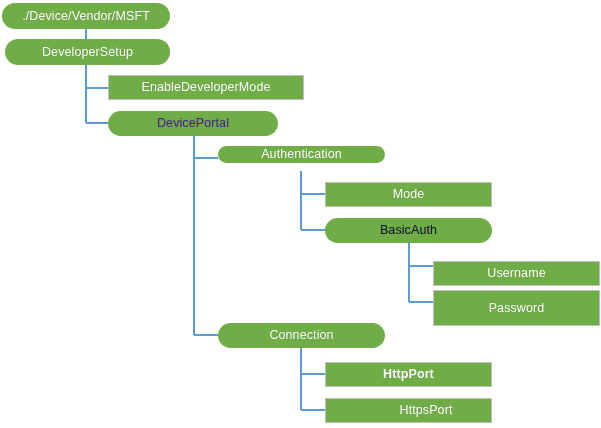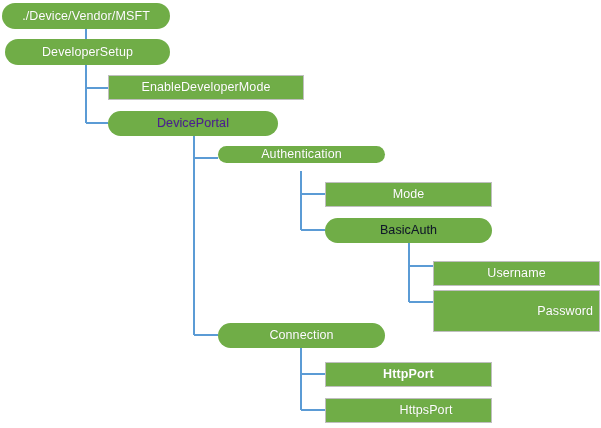--- a/index.html
+++ b/index.html
@@ -96,21 +96,21 @@
       </div>
       <div class="node rect" style="left: 325px; top: 182px; width: 167px; height: 25px; background: rgb(112, 173, 71); color: rgb(255, 255, 255); border-color: rgb(191, 191, 191); align-items: center;">
         <span class="node-label">Mode</span>
       </div>
       <div class="node pill" style="left: 325px; top: 218px; width: 167px; height: 25px; background: rgb(112, 173, 71); color: #0f172a;">
         <span class="node-label">BasicAuth</span>
       </div>
       <div class="node rect" style="left: 433px; top: 254px; width: 167px; height: 25px; background: rgb(112, 173, 71); color: rgb(255, 255, 255); border-color: rgb(191, 191, 191); margin-top: 7px;">
         <span class="node-label">Username</span>
       </div>
-      <div class="node rect" style="left: 433px; top: 290px; width: 167px; height: 42px; background: rgb(112, 173, 71); color: rgb(255, 255, 255); border-color: rgb(191, 191, 191); justify-content: flex-end;">
+      <div class="node rect" style="left: 433px; top: 290px; width: 167px; height: 36px; background: rgb(112, 173, 71); color: rgb(255, 255, 255); border-color: rgb(191, 191, 191);">
         <span class="node-label">Password</span>
       </div>
       <div class="node pill" style="left: 218px; top: 323px; width: 167px; height: 25px; background: rgb(112, 173, 71); color: rgb(255, 255, 255); align-items: center;">
         <span class="node-label">Connection</span>
       </div>
       <div class="node rect" style="left: 325px; top: 362px; width: 167px; height: 25px; background: rgb(112, 173, 71); color: rgb(255, 255, 255); border-color: rgb(191, 191, 191); font-weight: bold;">
         <span class="node-label">HttpPort</span>
       </div>
       <div class="node rect" style="left: 325px; top: 398px; width: 167px; height: 25px; background: rgb(112, 173, 71); color: rgb(255, 255, 255); border-color: rgb(191, 191, 191); padding-left: 35px;">
         <span class="node-label">HttpsPort</span>

